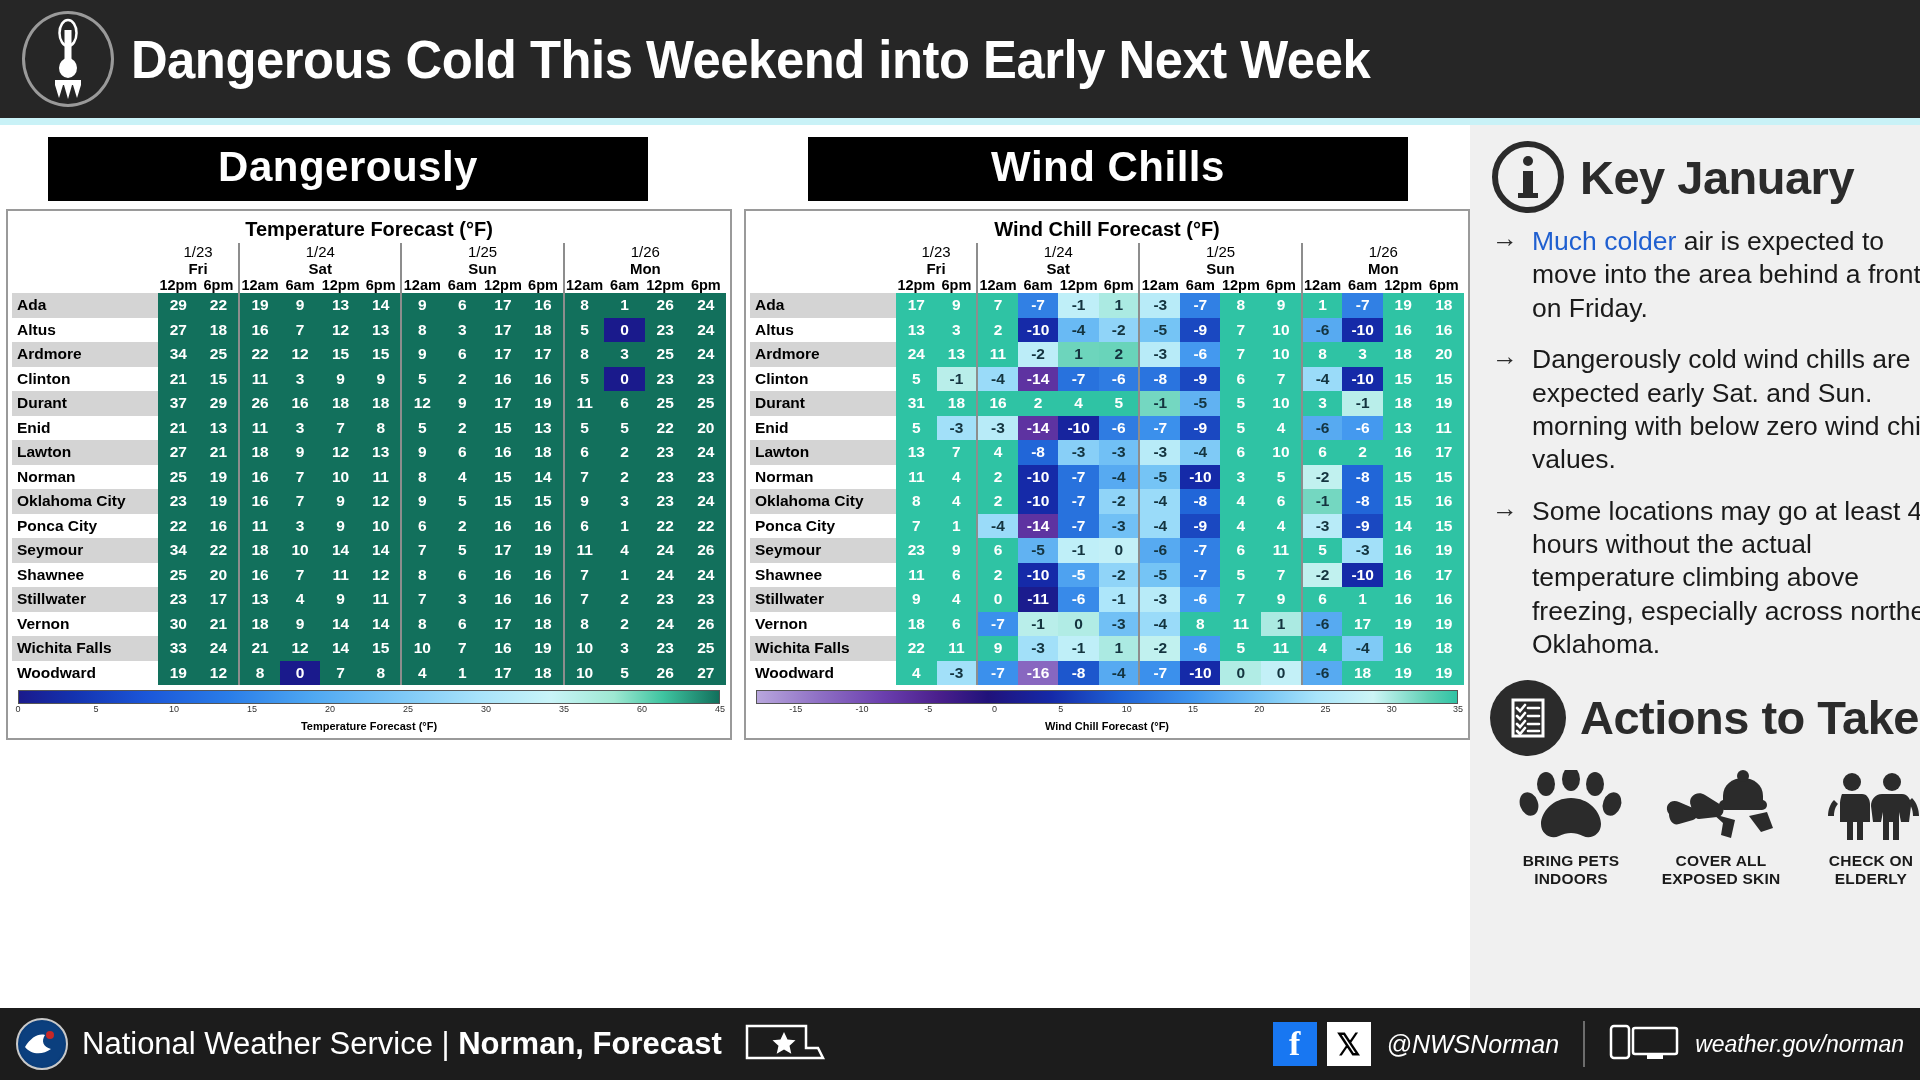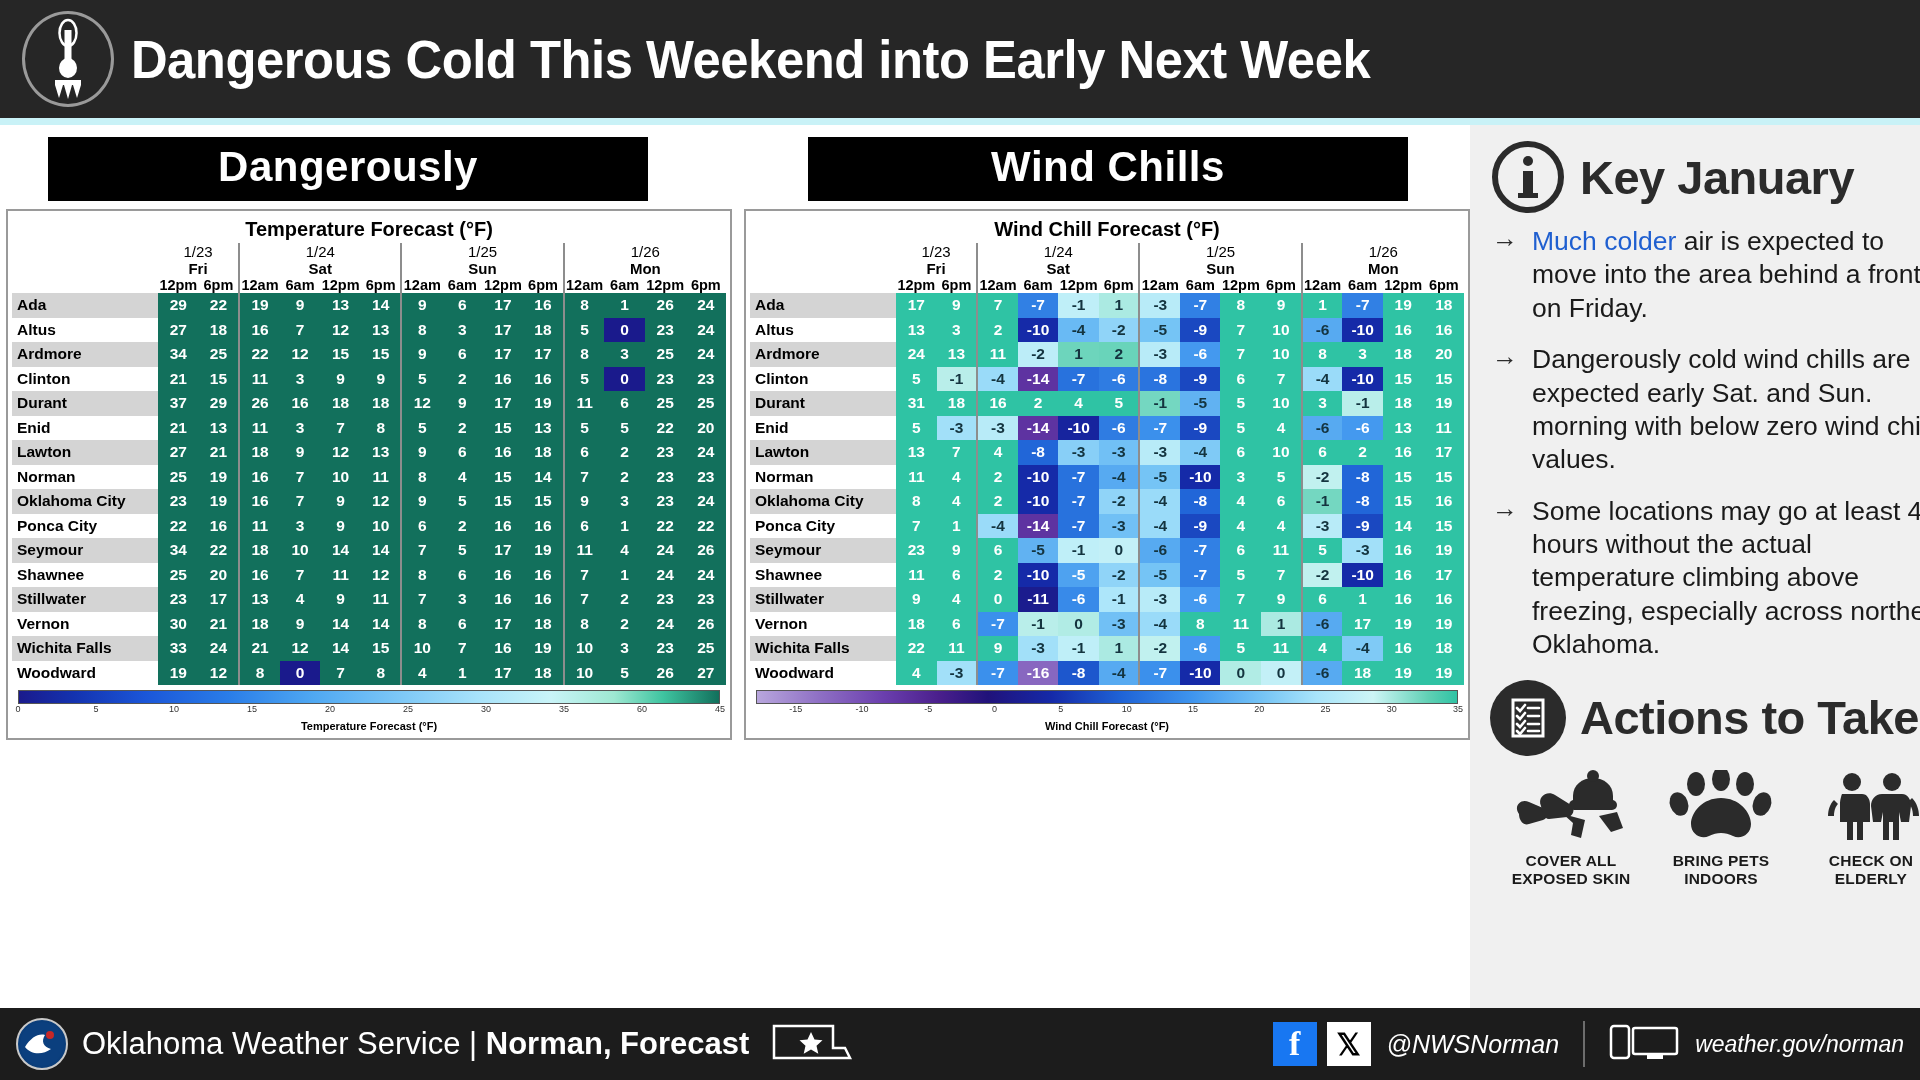--- a/index.html
+++ b/index.html
@@ -849,47 +849,47 @@
               <path d="M12 36 l3 3 l5 -6"></path>
                 <line x1="23" y1="36" x2="34" y2="36"></line>
             </g>
           </svg>
         </div>
         <div class="km-title">Actions to Take</div>
       </div>
 
       <div class="actions">
         <div class="action">
+          <svg width="110" height="72" viewBox="0 0 110 72">
+            <ellipse cx="30" cy="14" rx="9" ry="12" fill="#2b2b2b"></ellipse>
+            <ellipse cx="55" cy="9" rx="9" ry="12" fill="#2b2b2b"></ellipse>
+            <ellipse cx="79" cy="14" rx="9" ry="12" fill="#2b2b2b"></ellipse>
+            <ellipse cx="13" cy="34" rx="9" ry="12" fill="#2b2b2b" transform="rotate(-20 13 34)"></ellipse>
+            <ellipse cx="96" cy="34" rx="9" ry="12" fill="#2b2b2b" transform="rotate(20 96 34)"></ellipse>
+            <path d="M55 28 c18 0 30 14 30 26 c0 10 -10 16 -18 12 c-8 -4 -16 -4 -24 0 c-8 4 -18 -2 -18 -12 c0 -12 12 -26 30 -26z" fill="#2b2b2b"></path>
+          </svg>
+          <div class="action-label">
+            <div>BRING PETS</div>
+            <div>INDOORS</div>
+          </div>
+        </div>
+
+        <div class="action">
           <svg width="120" height="72" viewBox="0 0 120 72">
             <path d="M8 44 c-6 -8 2 -16 10 -12 l14 6 c6 2 6 10 0 12 l-14 4 c-6 2 -10 -4 -10 -10z" fill="#2b2b2b"></path>
             <path d="M30 36 c-4 -9 6 -16 14 -11 l16 10 c5 4 2 12 -4 12 l-18 2 c-5 0 -7 -7 -8 -13z" fill="#2b2b2b"></path>
             <path d="M62 26 c0 -11 9 -18 20 -18 s20 7 20 18 v6 H62z" fill="#2b2b2b"></path>
             <rect x="58" y="30" width="48" height="10" rx="5" fill="#2b2b2b"></rect>
             <circle cx="82" cy="6" r="6" fill="#2b2b2b"></circle>
             <path d="M52 44 l22 6 l-4 18 l-10 -3 l2 -12z" fill="#2b2b2b"></path>
             <path d="M88 46 l18 -4 l6 16 l-12 4z" fill="#2b2b2b"></path>
           </svg>
           <div class="action-label">
             <div>COVER ALL</div>
             <div>EXPOSED SKIN</div>
-          </div>
-        </div>
-
-        <div class="action">
-          <svg width="110" height="72" viewBox="0 0 110 72">
-            <ellipse cx="30" cy="14" rx="9" ry="12" fill="#2b2b2b"></ellipse>
-            <ellipse cx="55" cy="9" rx="9" ry="12" fill="#2b2b2b"></ellipse>
-            <ellipse cx="79" cy="14" rx="9" ry="12" fill="#2b2b2b"></ellipse>
-            <ellipse cx="13" cy="34" rx="9" ry="12" fill="#2b2b2b" transform="rotate(-20 13 34)"></ellipse>
-            <ellipse cx="96" cy="34" rx="9" ry="12" fill="#2b2b2b" transform="rotate(20 96 34)"></ellipse>
-            <path d="M55 28 c18 0 30 14 30 26 c0 10 -10 16 -18 12 c-8 -4 -16 -4 -24 0 c-8 4 -18 -2 -18 -12 c0 -12 12 -26 30 -26z" fill="#2b2b2b"></path>
-          </svg>
-          <div class="action-label">
-            <div>BRING PETS</div>
-            <div>INDOORS</div>
           </div>
         </div>
 
         <div class="action">
           <svg width="110" height="72" viewBox="0 0 110 72">
             <circle cx="36" cy="12" r="9" fill="#2b2b2b"></circle>
             <path d="M26 24 h20 c5 0 8 5 8 10 v18 h-7 v18 h-6 v-18 h-4 v18 h-6 v-18 h-7 V34 c0 -5 2 -10 2 -10z" fill="#2b2b2b"></path>
             <path d="M18 30 c-4 4 -6 10 -6 16 h6 c0 -6 2 -10 4 -12z" fill="#2b2b2b"></path>
             <circle cx="76" cy="12" r="9" fill="#2b2b2b"></circle>
             <path d="M66 24 h20 c6 0 9 6 9 12 l-2 16 h-8 l-2 -10 v28 h-6 V52 h-4 v18 h-6 V42 l-2 10 h-8 l-2 -16 c0 -6 4 -12 11 -12z" fill="#2b2b2b"></path>
@@ -905,21 +905,21 @@
   </div>
 
   <div class="footer">
     <div class="nws-seal">
       <svg width="46" height="46" viewBox="0 0 46 46">
         <circle cx="23" cy="23" r="22" fill="#0b3f7e"></circle>
         <path d="M6 26 c6 -10 14 -14 20 -12 c-4 6 -2 12 6 14 c-8 6 -20 6 -26 -2z" fill="#fff"></path>
         <circle cx="31" cy="14" r="4" fill="#c62828"></circle>
       </svg>
     </div>
-    <div class="footer-name"><span>Oklahoma Weather Service | </span><b>Norman, Forecast</b></div>
+    <div class="footer-name"><span>National Weather Service | </span><b>Norman, Forecast</b></div>
     <span class="ok-shape">
       <svg width="82" height="44" viewBox="0 0 82 44">
         <path d="M3 6 H62 V28 H74 L79 38 H3 Z" fill="none" stroke="#fff" stroke-width="2.5"></path>
         <path d="M40 12 l3.5 7.5 l8 0.8 l-6 5.5 l1.8 8 l-7.3 -4.2 l-7.3 4.2 l1.8 -8 l-6 -5.5 l8 -0.8z" fill="#fff"></path>
       </svg>
     </span>
     <div class="footer-spacer"></div>
     <div class="sm">
       <div class="fb">f</div>
       <div class="xbox">𝕏</div>

